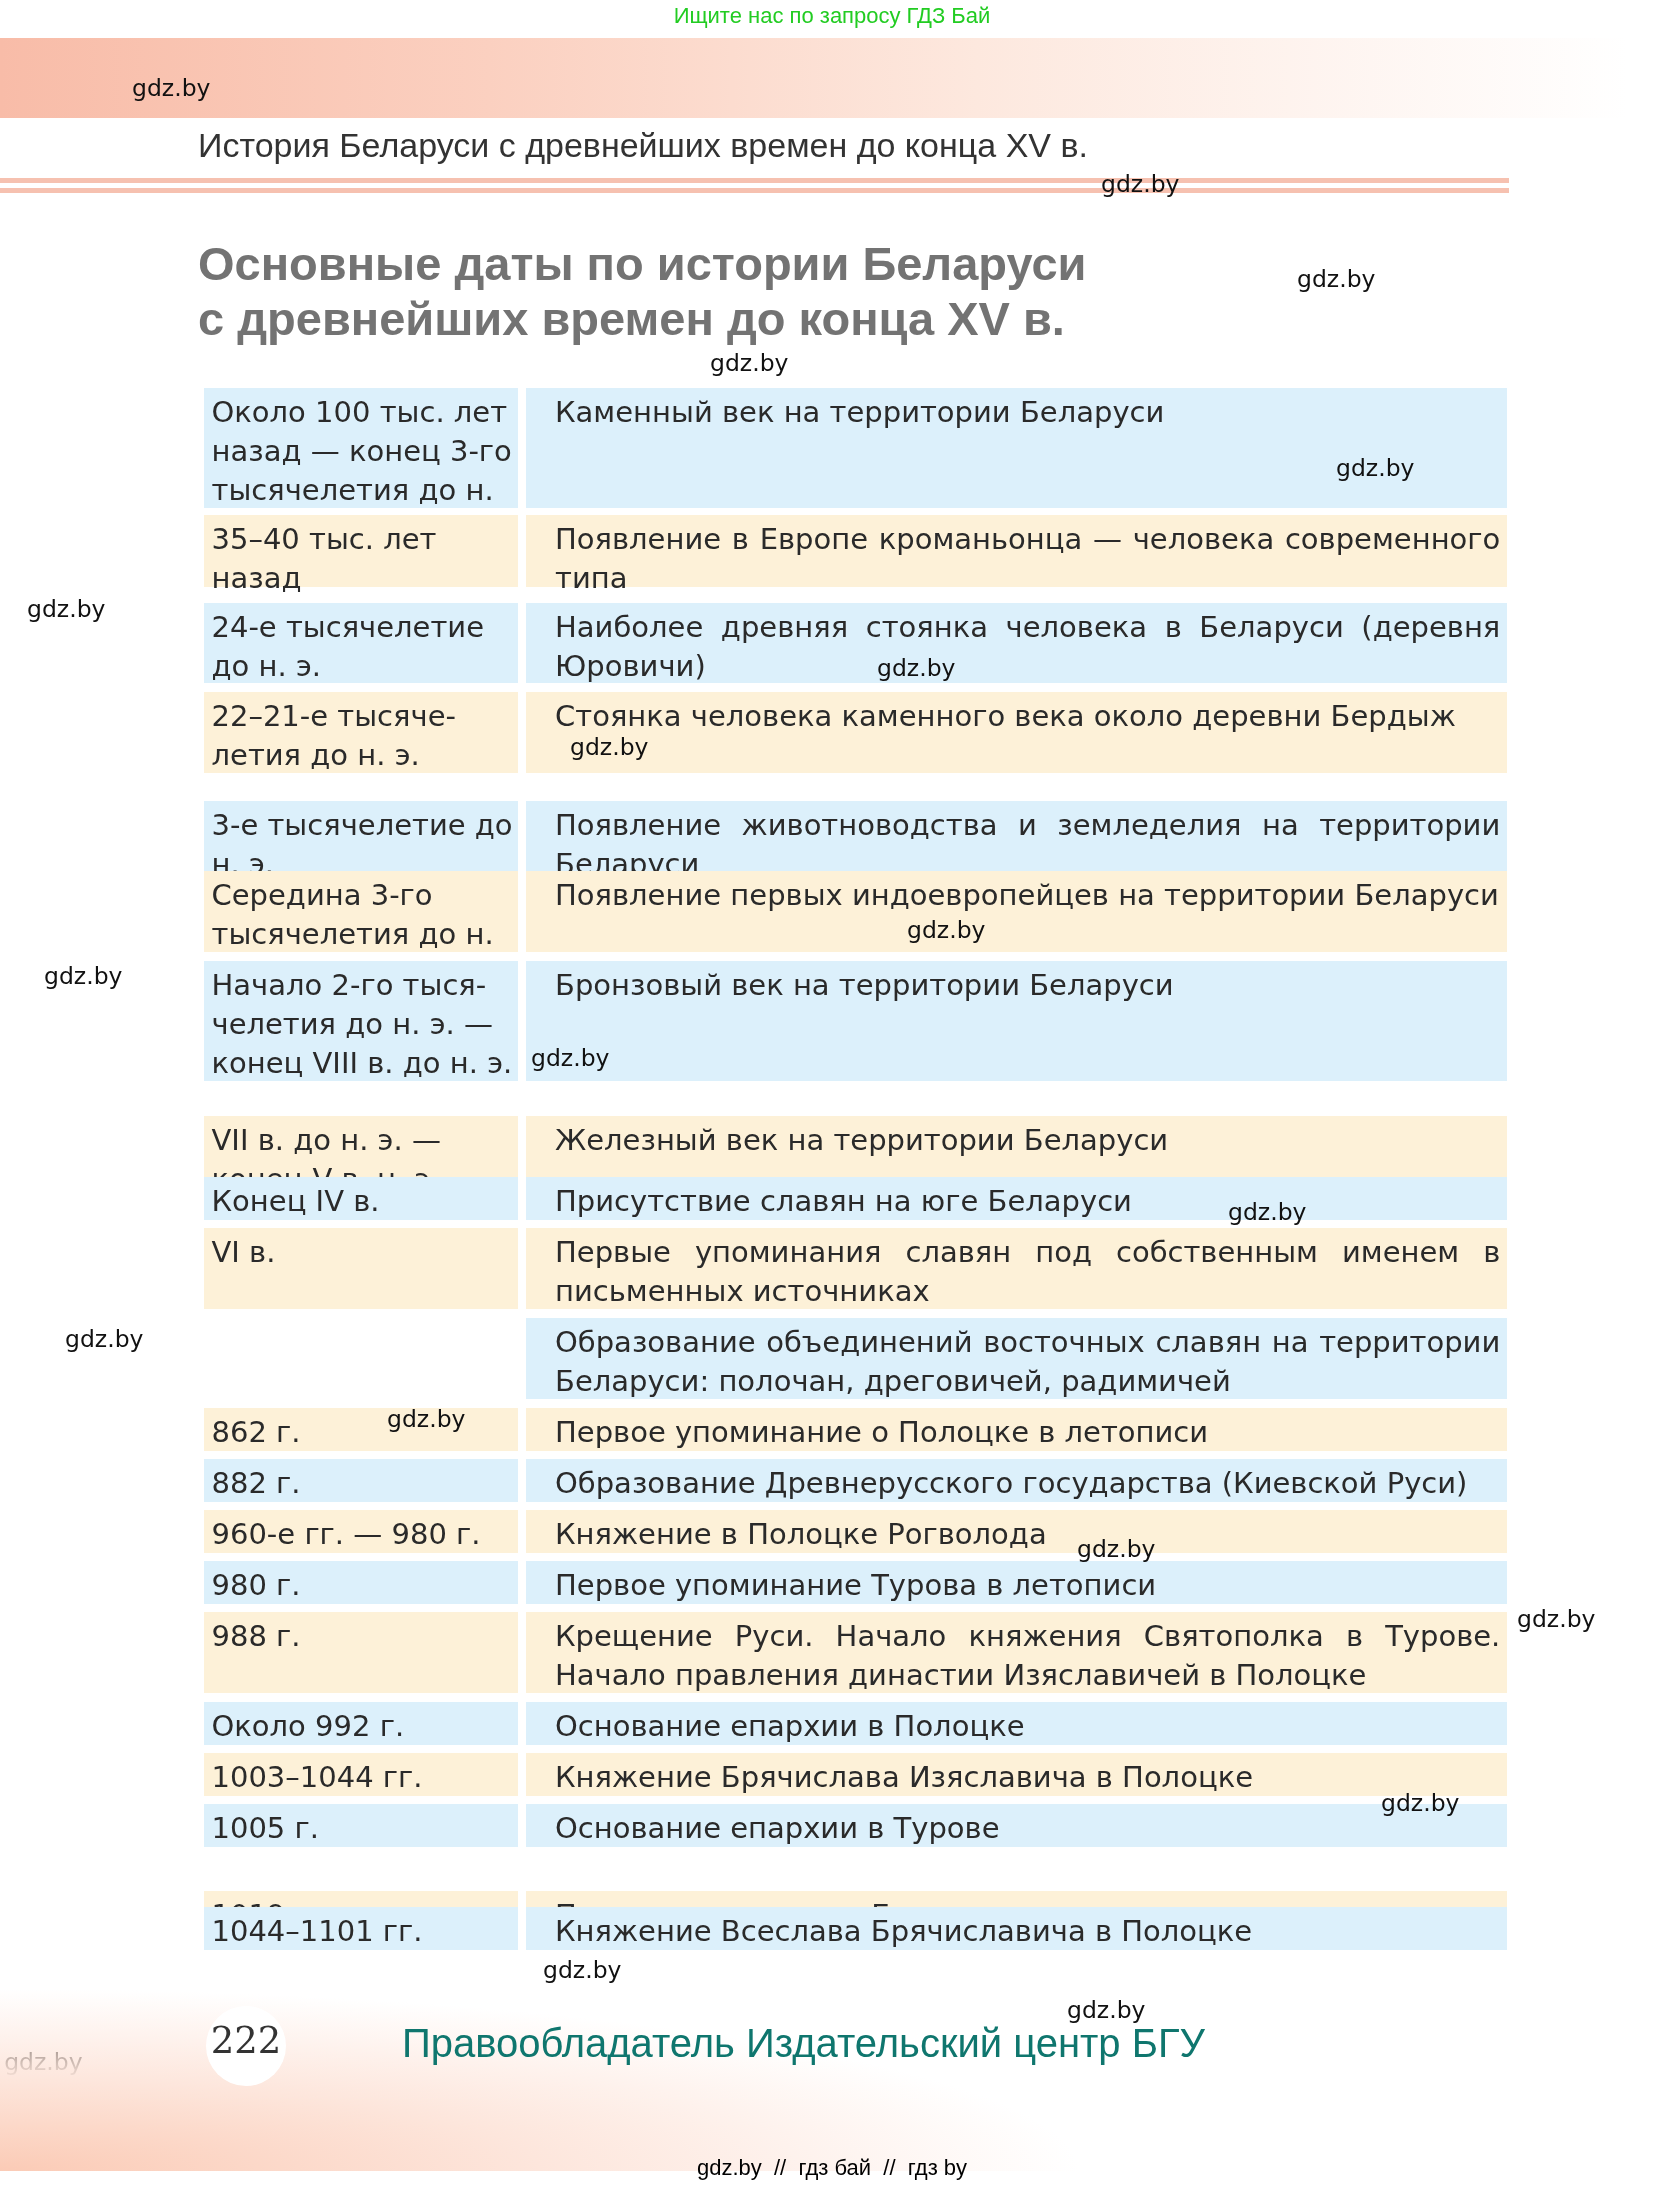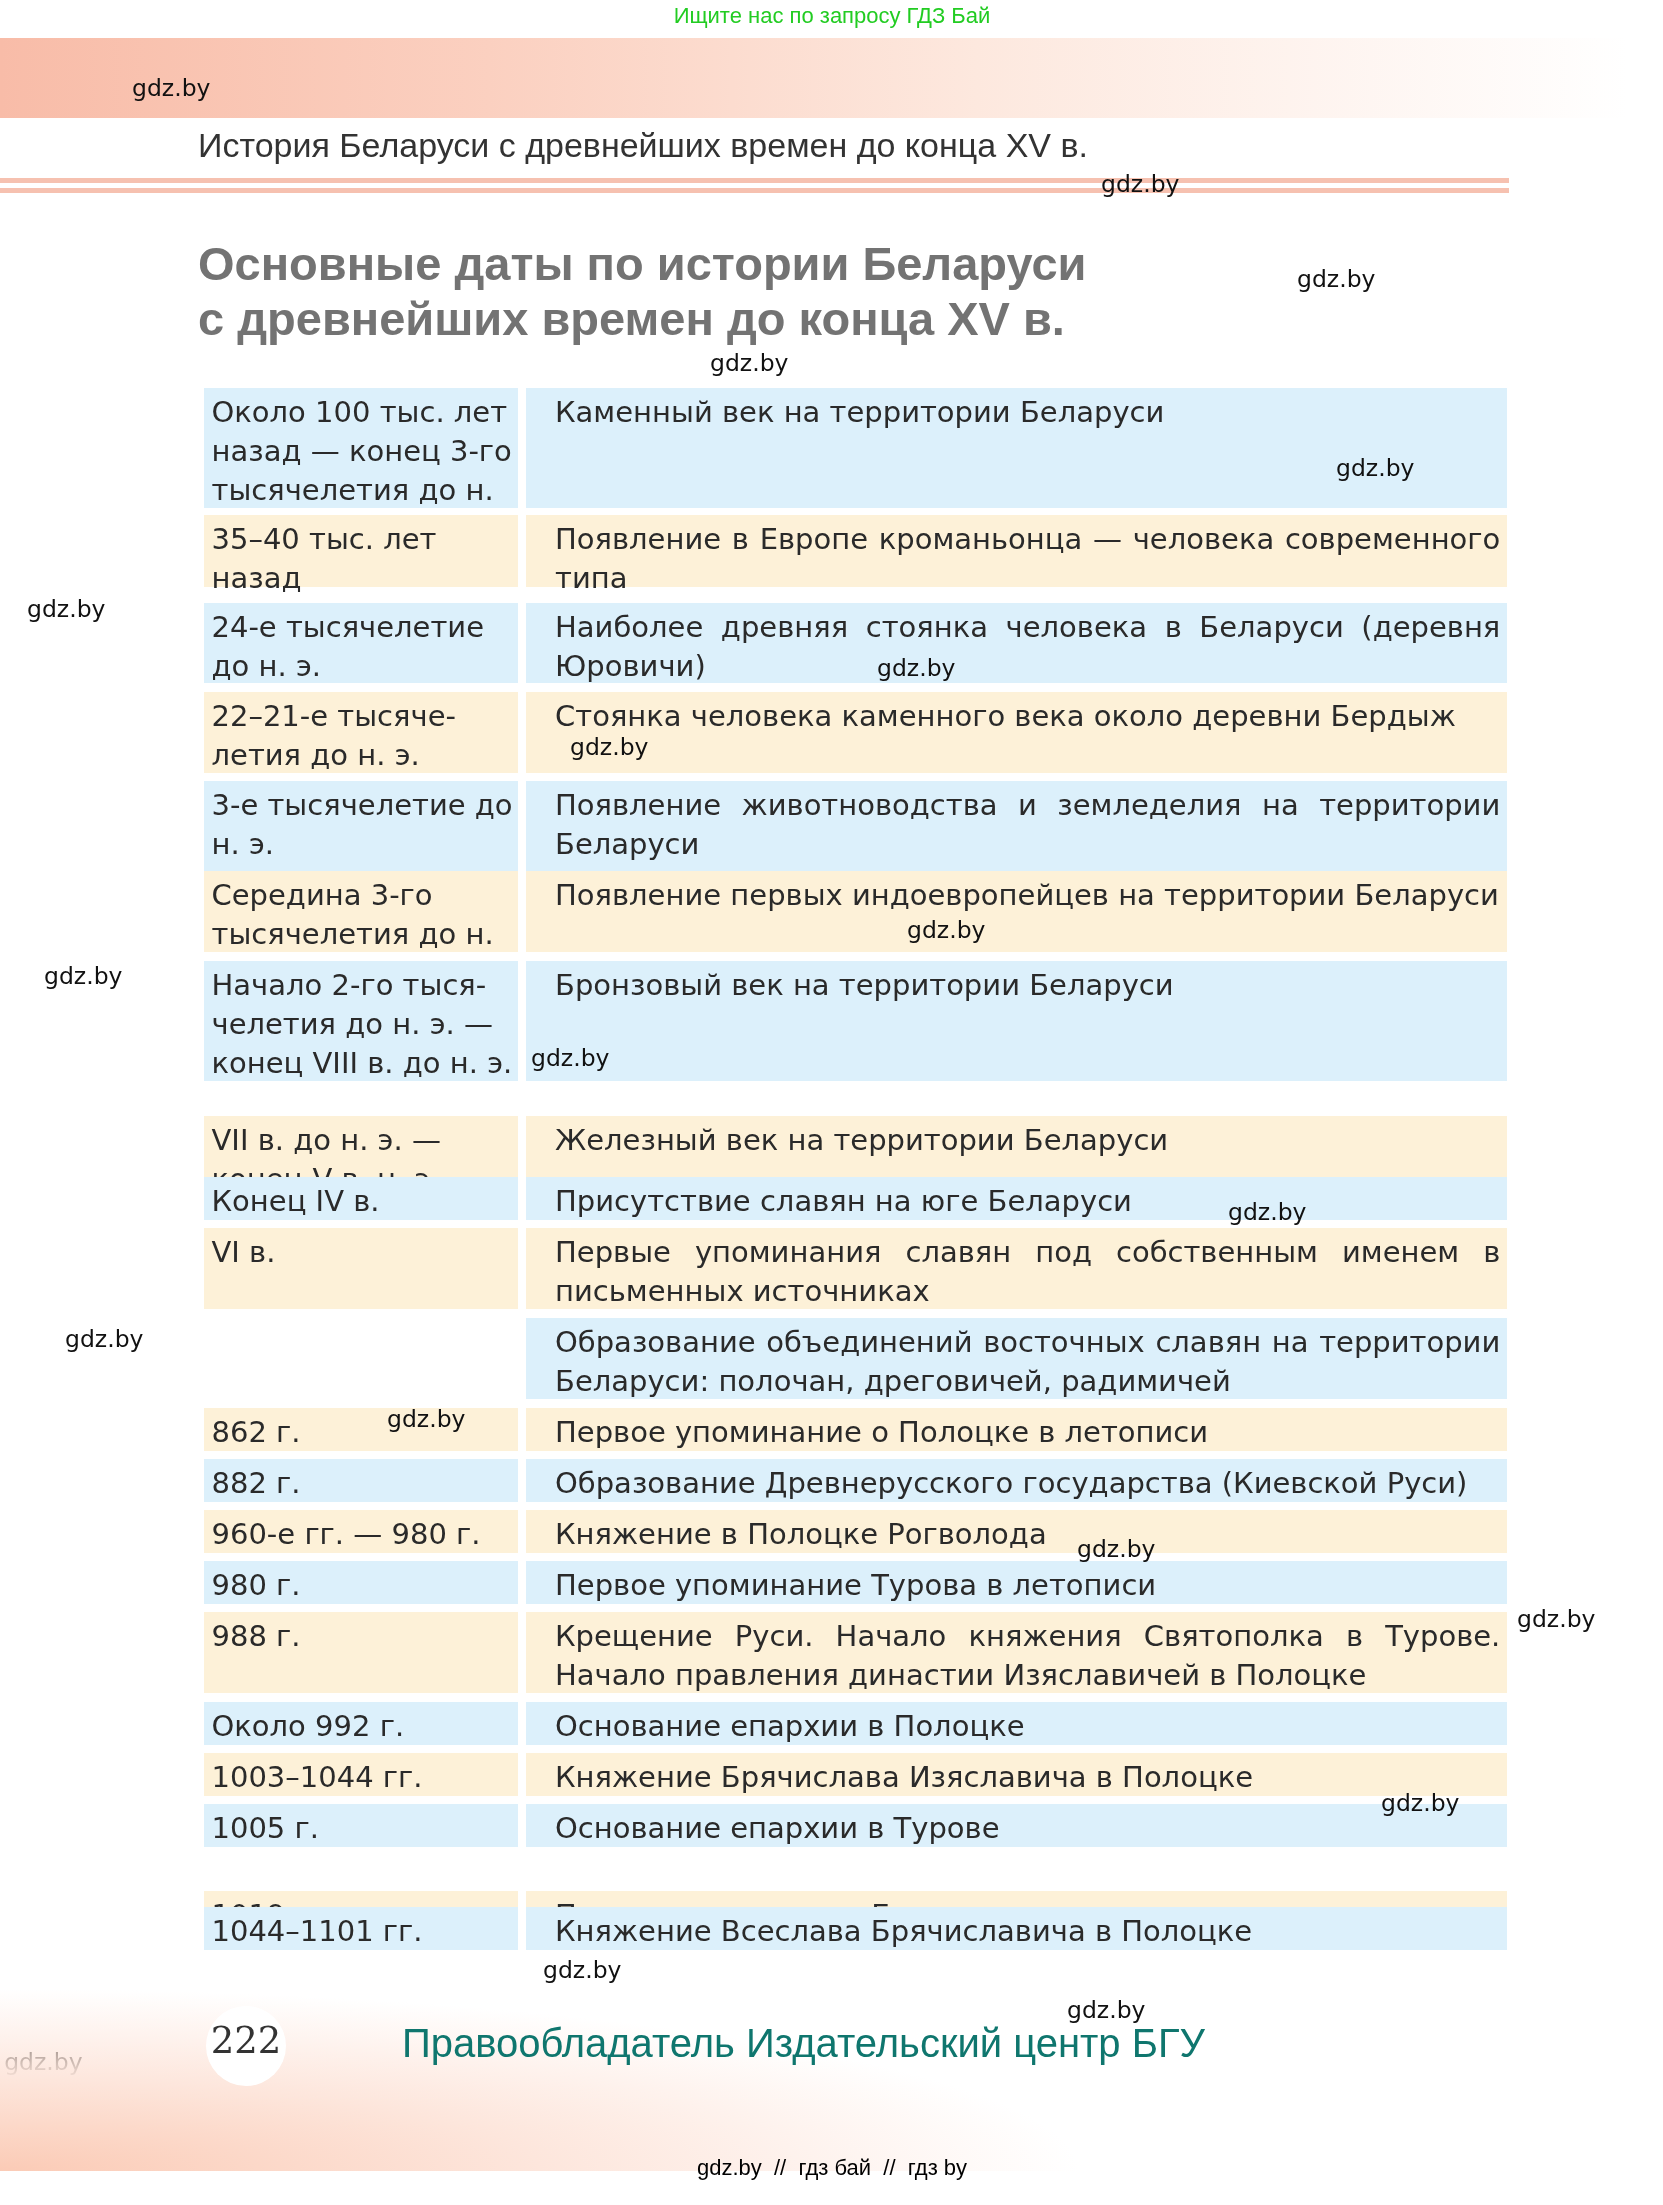--- a/index.html
+++ b/index.html
@@ -94,21 +94,21 @@
     <div class="cell desc">Появление в Европе кроманьонца — человека современного типа</div>
   </div>
   <div class="row blue" style="top:215px;height:80px;">
     <div class="cell date">24-е тысячелетие до н. э.</div>
     <div class="cell desc">Наиболее древняя стоянка человека в Беларуси (деревня Юро­вичи)</div>
   </div>
   <div class="row cream" style="top:304px;height:81px;">
     <div class="cell date">22–21-е тысяче­летия до н. э.</div>
     <div class="cell desc">Стоянка человека каменного века около деревни Бердыж</div>
   </div>
-  <div class="row blue" style="top:393px;height:93px;">
+  <div class="row blue" style="top:413px;height:93px;">
     <div class="cell date">3-е тысячелетие до н. э.</div>
     <div class="cell desc">Появление животноводства и земледелия на территории Бела­руси</div>
   </div>
   <div class="row cream" style="top:483px;height:81px;">
     <div class="cell date">Середина 3-го тысячелетия до н. э.</div>
     <div class="cell desc">Появление первых индоевропейцев на территории Беларуси</div>
   </div>
   <div class="row blue" style="top:573px;height:120px;">
     <div class="cell date">Начало 2-го тыся­челетия до н. э. — конец VIII в. до н. э.</div>
     <div class="cell desc">Бронзовый век на территории Беларуси</div>

